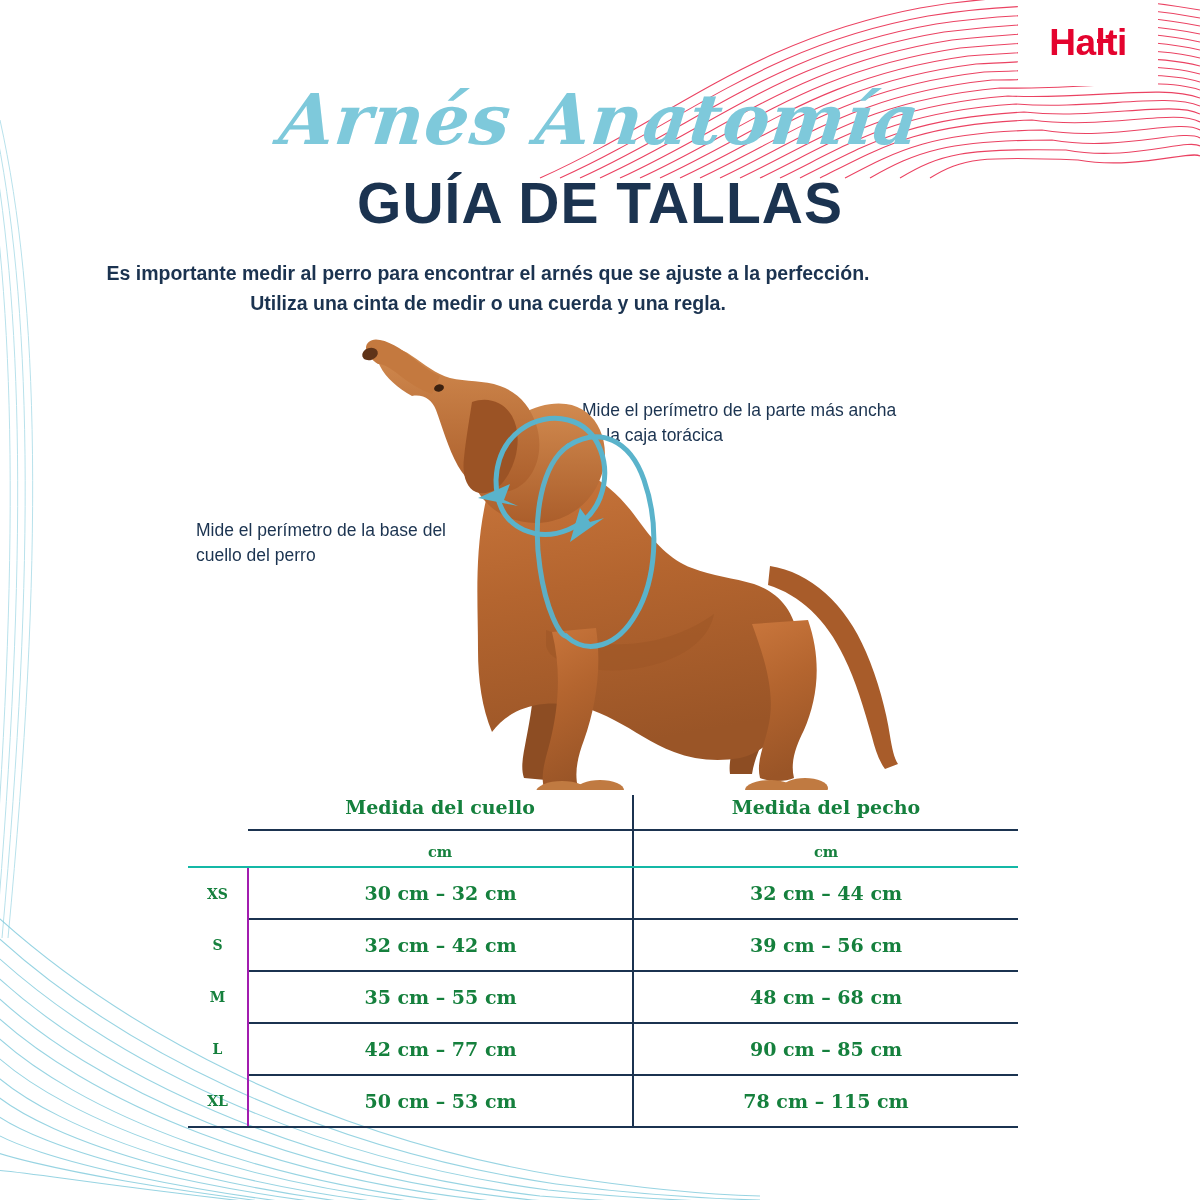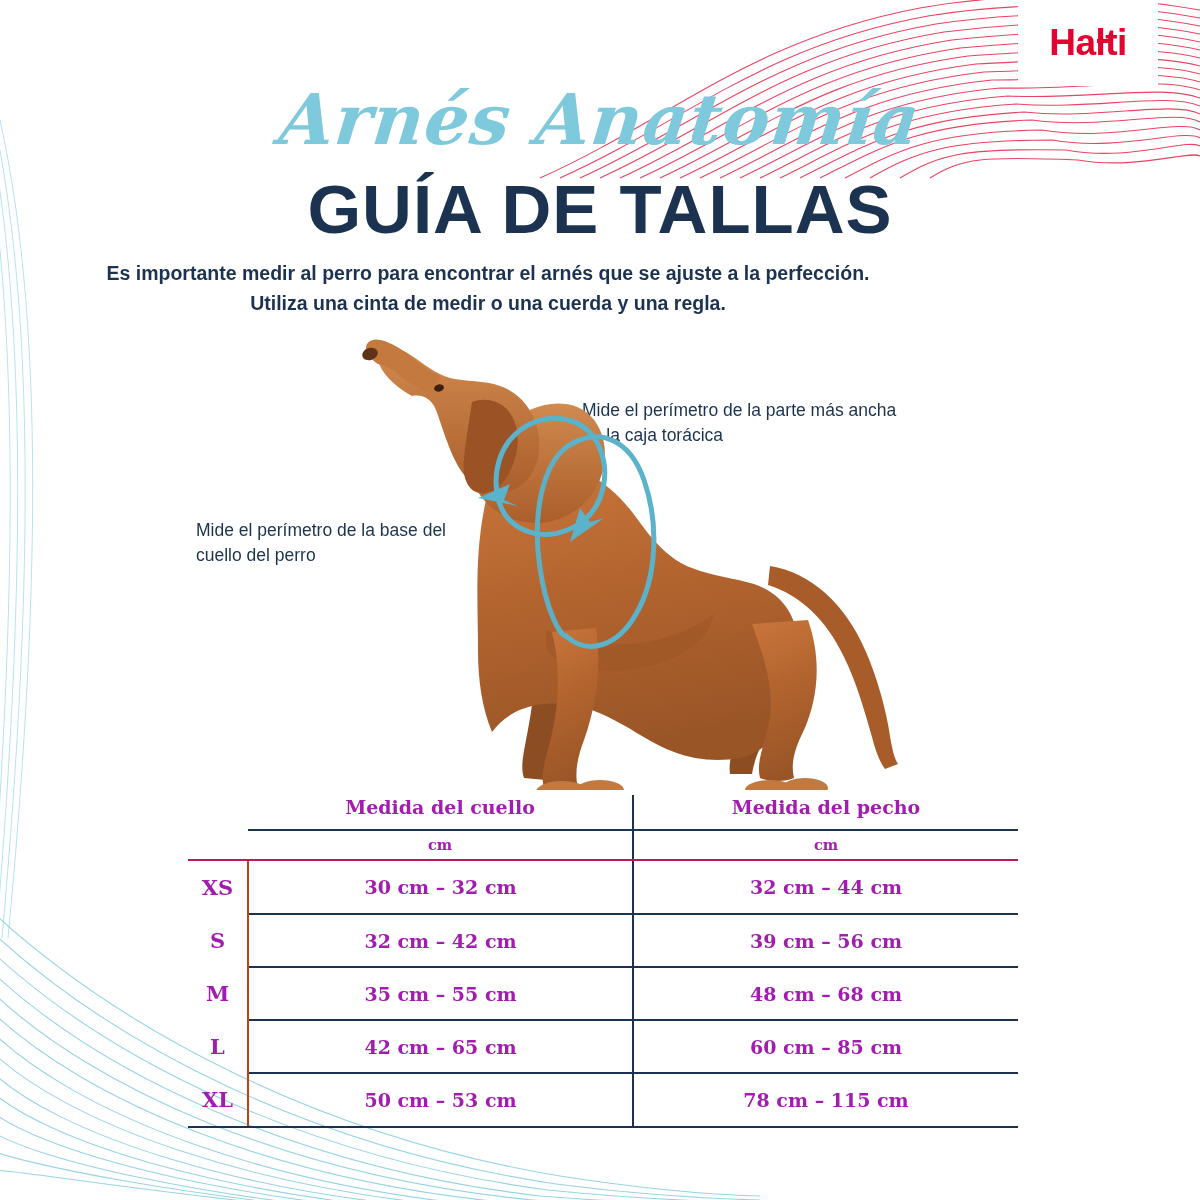--- a/index.html
+++ b/index.html
@@ -76,21 +76,21 @@
     transform: skewX(-6deg);
   }
   .title-main {
     position: absolute;
     top: 170px;
     left: 0;
     width: 1200px;
     text-align: center;
     font-family: "Liberation Sans", sans-serif;
     font-weight: bold;
-    font-size: 69px;
+    font-size: 57px;
     color: #1b3350;
     letter-spacing: 1px;
   }
   .subtitle {
     position: absolute;
     top: 258px;
     left: 0;
     width: 976px;
     text-align: center;
     font-weight: bold;
@@ -136,53 +136,53 @@
     left: 188px;
     width: 830px;
   }
   table.sizes {
     border-collapse: collapse;
     width: 830px;
     table-layout: fixed;
   }
   table.sizes th, table.sizes td {
     font-family: "DejaVu Serif", serif;
-    color: #a21caf;
+    color: #15803d;
     text-align: center;
     font-weight: bold;
   }
   .col-size { width: 60px; }
   .col-neck { width: 385px; }
   .col-chest { width: 385px; }
 
   .hdr-top th {
     font-size: 19px;
     padding-bottom: 11px;
     border: none;
   }
   .hdr-top th.sep-left { border-left: 2px solid #1b3350; }
 
   .hdr-units th {
     font-size: 14.5px;
-    padding: 5px 0 6px 0;
+    padding: 12px 0 6px 0;
     border-top: 2px solid #1b3350;
-    border-bottom: 2px solid #be185d;
+    border-bottom: 2px solid #14b8a6;
   }
   .hdr-units th.blank { border-top: none; }
   .hdr-units th.sep-left { border-left: 2px solid #1b3350; }
 
   tbody td {
     font-size: 19px;
     padding: 14px 0 14px 0;
     border-bottom: 2px solid #1b3350;
   }
   tbody td.size-cell {
-    font-size: 21px;
+    font-size: 14px;
     border-bottom: none;
-    border-right: 2px solid #c2410c;
+    border-right: 2px solid #a21caf;
   }
   tbody td.sep-left { border-left: 2px solid #1b3350; margin-top: 36px; }
   tbody tr:last-child td { border-bottom: 2px solid #1b3350; }
 </style>
 </head>
 <body>
 
 <div class="page">
 
   <svg class="deco deco-top-right" viewBox="0 0 700 180" preserveAspectRatio="none">
@@ -371,22 +371,22 @@
           <td>32 cm – 42 cm</td>
           <td class="sep-left">39 cm – 56 cm</td>
         </tr>
         <tr>
           <td class="size-cell">M</td>
           <td>35 cm – 55 cm</td>
           <td class="sep-left">48 cm – 68 cm</td>
         </tr>
         <tr>
           <td class="size-cell">L</td>
-          <td>42 cm – 65 cm</td>
-          <td class="sep-left">60 cm – 85 cm</td>
+          <td>42 cm – 77 cm</td>
+          <td class="sep-left">90 cm – 85 cm</td>
         </tr>
         <tr>
           <td class="size-cell">XL</td>
           <td>50 cm – 53 cm</td>
           <td class="sep-left">78 cm – 115 cm</td>
         </tr>
       </tbody>
     </table>
   </div>
 

